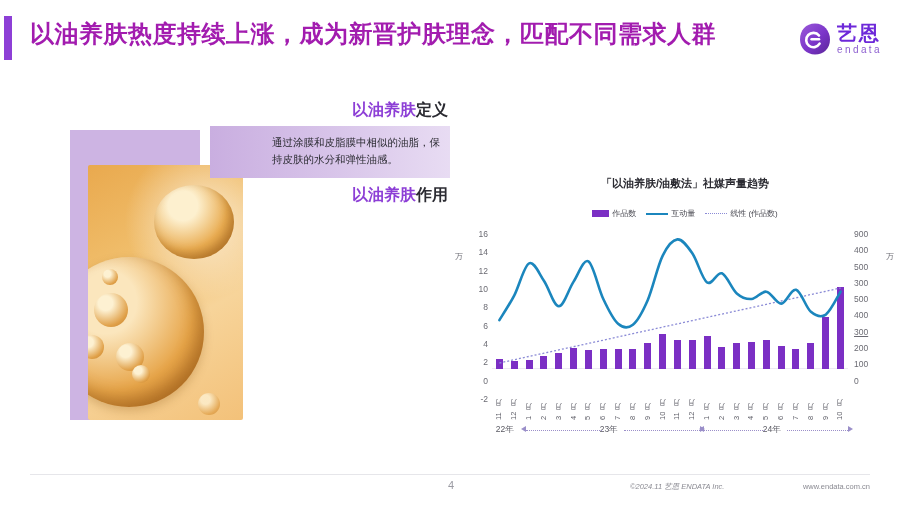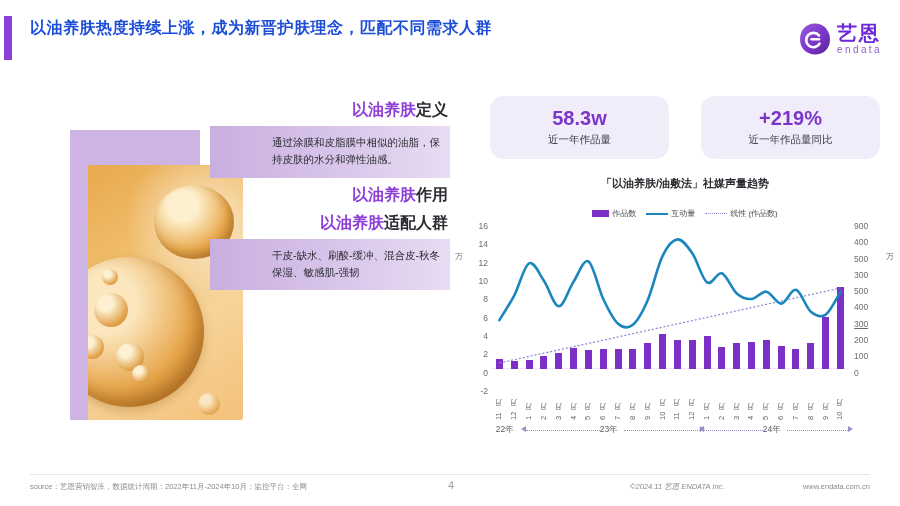--- a/index.html
+++ b/index.html
@@ -7,21 +7,21 @@
     width:900px;height:506px;overflow:hidden;background:#ffffff;
     font-family:"Liberation Sans","DejaVu Sans",sans-serif;
     -webkit-font-smoothing:antialiased;
   }
   .slide{position:relative;width:900px;height:506px;background:#fff;}
 
   
   .accent-bar{position:absolute;left:4px;top:16px;width:8px;height:44px;background:#8d3fd6;}
   .page-title{
     position:absolute;left:30px;top:18px;width:760px;
-    font-size:16px;font-weight:bold;color:#1d4ed8;letter-spacing:.5px;
+    font-size:24px;font-weight:bold;color:#a21caf;letter-spacing:.5px;
     white-space:nowrap;
   }
   .logo{position:absolute;right:18px;top:22px;display:flex;align-items:center;gap:6px;}
   .logo-mark{width:32px;height:34px;position:relative;}
   .logo-text{display:flex;flex-direction:column;line-height:1;}
   .logo-cn{font-size:20px;font-weight:bold;color:#6d28d9;letter-spacing:2px;}
   .logo-en{font-size:10px;color:#8d5fd0;letter-spacing:2.4px;margin-top:2px;}
 
   
   .left-pane{position:absolute;left:70px;top:130px;width:370px;height:290px;}
@@ -98,21 +98,21 @@
 
   .chart{position:absolute;left:452px;top:222px;width:448px;height:190px;}
   .unit-l{
     position:absolute;left:0px;top:24px;font-size:8px;color:#6b6b73;
     writing-mode:vertical-rl;
   }
   .unit-r{
     position:absolute;right:6px;top:24px;font-size:8px;color:#6b6b73;
     writing-mode:vertical-rl;
   }
-  .ax-l,.ax-r{position:absolute;top:4px;width:26px;height:165px;}
+  .ax-l,.ax-r{position:absolute;top:12px;width:26px;height:165px;}
   .ax-l{left:10px;}
   .ax-r{left:398px;}
   .ax-l span,.ax-r span{
     position:absolute;font-size:8.5px;color:#6b6b73;width:26px;
   }
   .ax-l span{text-align:right;}
   .ax-r span{text-align:left;padding-left:4px;}
 
   .plot{position:absolute;left:40px;top:0px;width:356px;height:165px;}
   .baseline{position:absolute;left:0;bottom:18.33px;width:100%;height:1px;background:#eceaf2;}
@@ -190,37 +190,23 @@
     </div>
 
     <div class="blocks">
       <div class="blk">
         <div class="blk-title"><span class="hl">以油养肤</span><span>定义</span></div>
         <div class="blk-body">通过涂膜和皮脂膜中相似的油脂，保持皮肤的水分和弹性油感。</div>
       </div>
       <div class="blk">
         <div class="blk-title"><span class="hl">以油养肤</span><span>作用</span></div>
       </div>
-      <div class="blk">
-        <div class="blk-title"><span class="hl">以油养肤</span><span>适配人群</span></div>
-        <div class="blk-body">干皮-缺水、刷酸-缓冲、混合皮-秋冬保湿、敏感肌-强韧</div>
-      </div>
     </div>
   </div>
 
-  <div class="stats">
-    <div class="stat">
-      <div class="stat-val">58.3w</div>
-      <div class="stat-lbl">近一年作品量</div>
-    </div>
-    <div class="stat">
-      <div class="stat-val">+219%</div>
-      <div class="stat-lbl">近一年作品量同比</div>
-    </div>
-  </div>
 
   <div class="chart-title">「以油养肤/油敷法」社媒声量趋势</div>
 
   <div class="legend">
     <div class="lg">
       <span class="lg-bar"></span>
       <span>作品数</span>
     </div>
     <div class="lg">
       <span class="lg-line"></span>
@@ -425,18 +411,17 @@
       <div class="arr arr-r" style="left: 229.667px;"></div>
       <div class="yr" style="left: 292.833px;">24年</div>
       <div class="yrline" style="left: 233.667px; width: 61.1667px;"></div>
       <div class="arr arr-l" style="left: 228.667px;"></div>
       <div class="yrline" style="left: 316.833px; width: 61.1667px;"></div>
       <div class="arr arr-r" style="left: 378px;"></div>
     </div>
 
   <div class="footer-rule"></div>
   <div class="footer">
-    <div class="f-src">source：艺恩营销智库，数据统计周期：2022年11月-2024年10月；监控平台：全网</div>
     <div class="f-page">4</div>
     <div class="f-copy">©2024.11  艺恩 ENDATA Inc.</div>
     <div class="f-url">www.endata.com.cn</div>
   </div>
 </div>
 
 </body></html>

